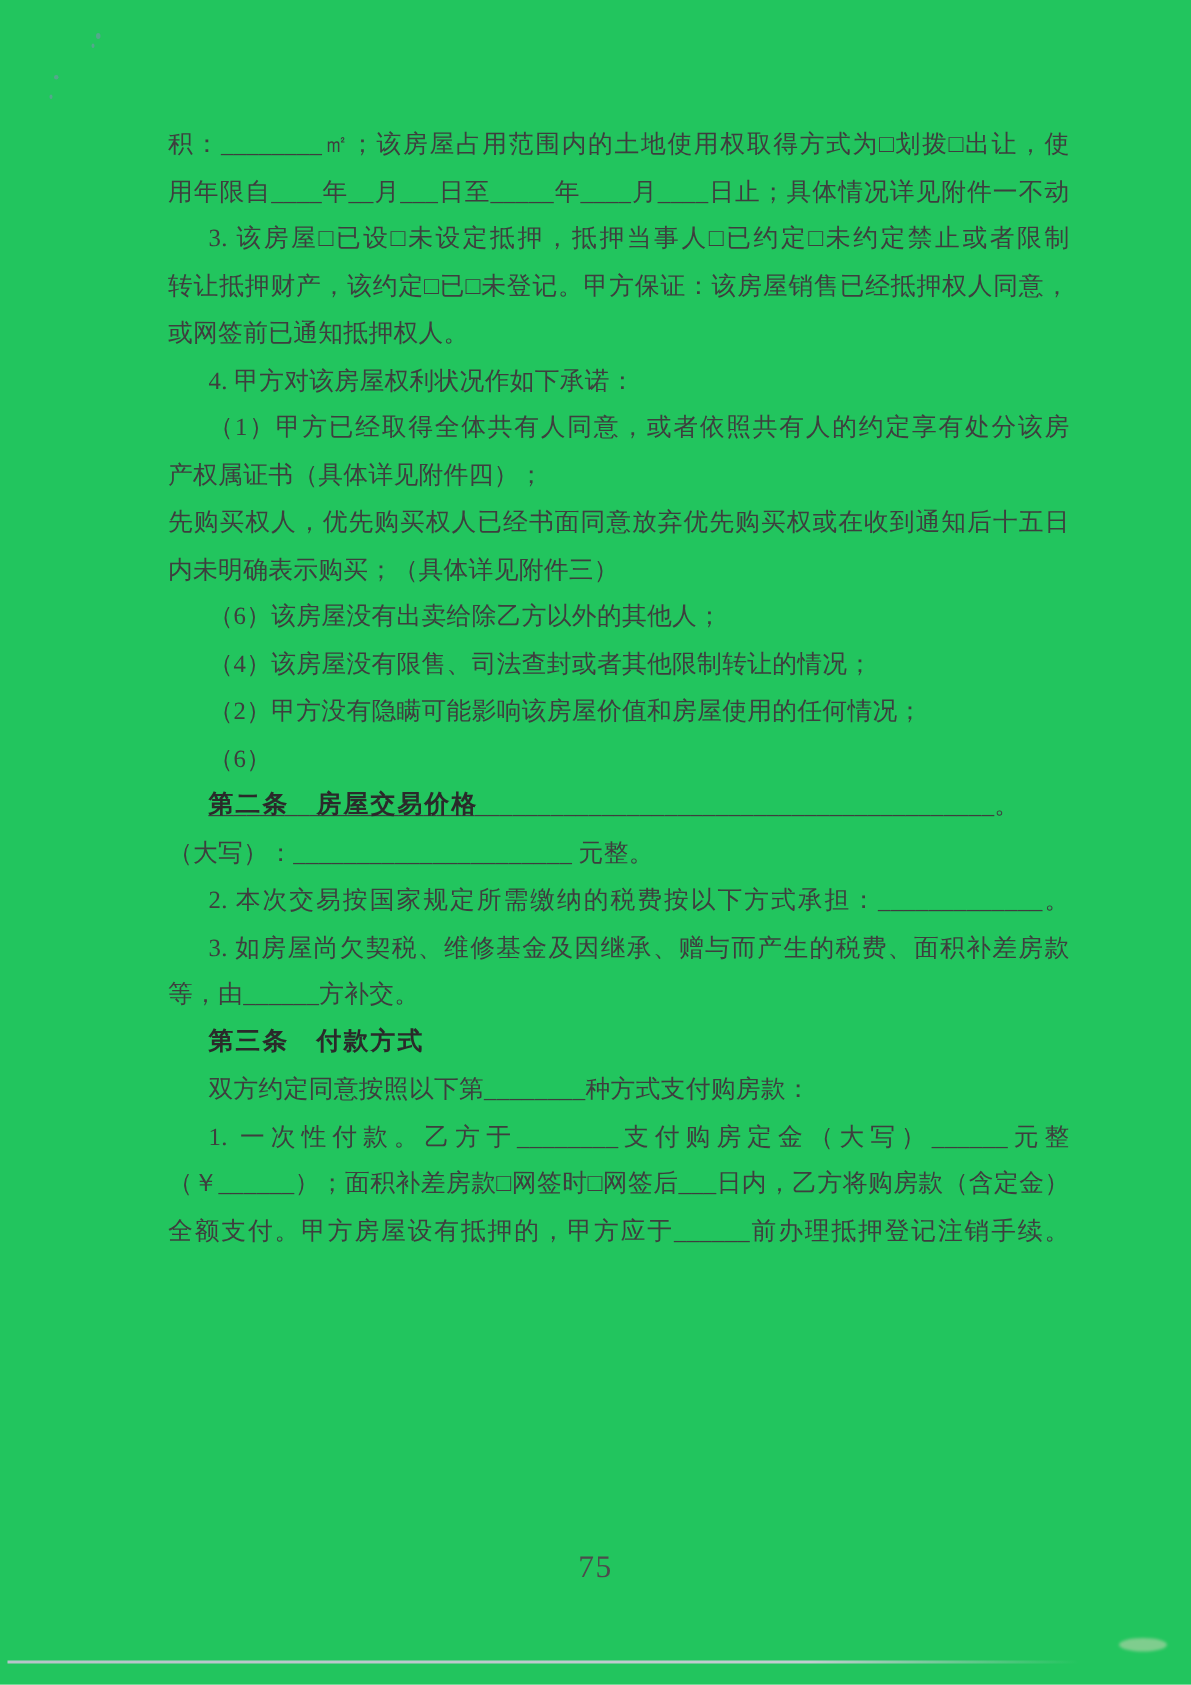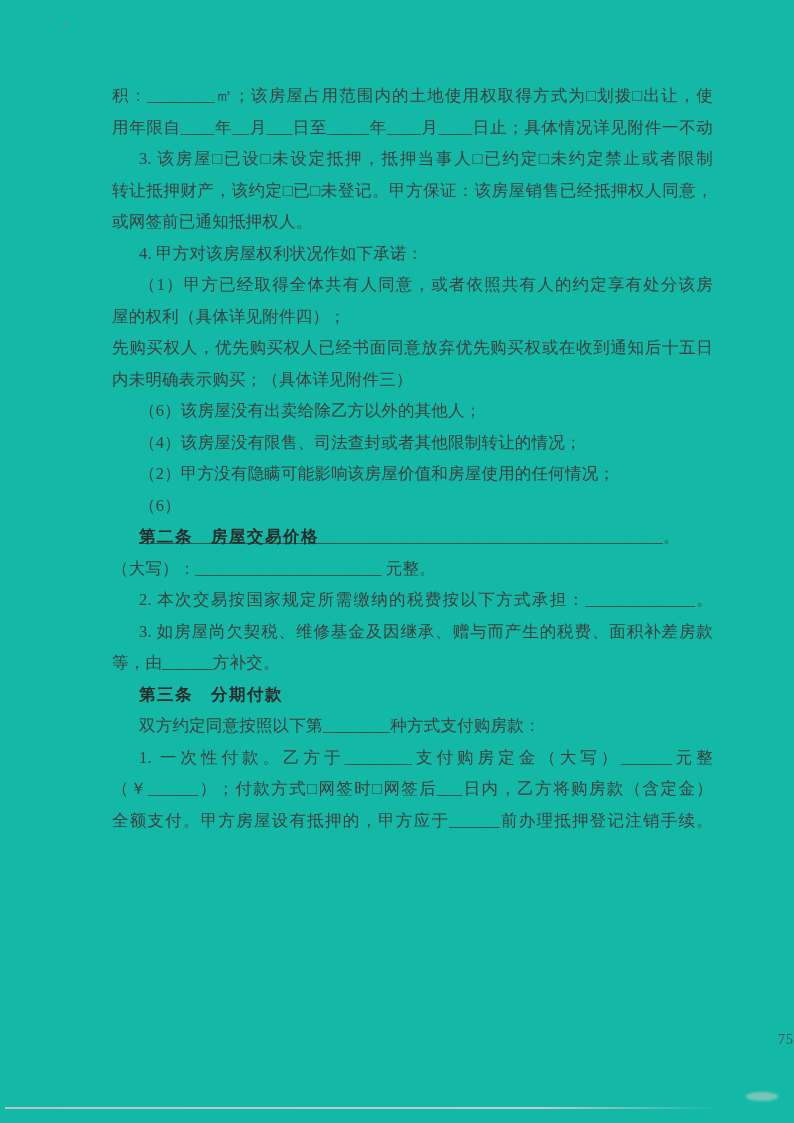--- a/index.html
+++ b/index.html
@@ -1,35 +1,35 @@
 <!DOCTYPE html>
 <html><head>
 <meta charset="utf-8">
 <style>
   html,body{margin:0;padding:0;}
   body{
     width:794px;height:1123px;position:relative;overflow:hidden;
     background:#fcfcfa;
     font-family:"Liberation Serif","DejaVu Serif",serif;
   }
-  .sheet{position:absolute;inset:0;background:#14b8a6;}
+  .sheet{position:absolute;inset:0;background:#22c55e;}
   .content{
     position:absolute;left:112px;top:80px;width:601px;
     color:#3e3e3e;font-size:16.5px;
   }
   .ln{height:31.5px;line-height:31.5px;letter-spacing:.2px;white-space:normal;overflow:visible;}
   .ind{padding-left:27px;}
   .j{text-align:justify;text-align-last:justify;}
   .head{
     font-family:"Liberation Sans","DejaVu Sans",sans-serif;
     font-weight:bold;color:#2a2a2a;letter-spacing:1.5px;
   }
   .pagenum{
-    position:absolute;top:1032px;left:0;width:100%;text-align:right;
-    color:#4c4c4c;font-size:14px;letter-spacing:1px;
+    position:absolute;top:1032px;left:0;width:100%;text-align:center;
+    color:#4c4c4c;font-size:21px;letter-spacing:1px;
   }
   
   .scanline{
     position:absolute;top:1107px;left:5px;width:714px;height:2px;
     background:linear-gradient(to right,#b7c5ca,#c2cdd1 75%,rgba(194,205,209,0));
   }
   .speck{position:absolute;border-radius:50%;background:#7d90b2;opacity:.55;}
   .speck.s1{left:64px;top:22px;width:3px;height:4px;}
   .speck.s2{left:61px;top:29px;width:2px;height:3px;}
   .speck.s3{left:36px;top:50px;width:3px;height:3px;}
@@ -45,36 +45,36 @@
 <div class="sheet">
 
   <div class="content">
     <div class="ln j">积：________㎡；该房屋占用范围内的土地使用权取得方式为□划拨□出让，使</div>
     <div class="ln j">用年限自____年__月___日至_____年____月____日止；具体情况详见附件一不动</div>
     <div class="ln ind j">3. 该房屋□已设□未设定抵押，抵押当事人□已约定□未约定禁止或者限制</div>
     <div class="ln j">转让抵押财产，该约定□已□未登记。甲方保证：该房屋销售已经抵押权人同意，</div>
     <div class="ln">或网签前已通知抵押权人。</div>
     <div class="ln ind">4. 甲方对该房屋权利状况作如下承诺：</div>
     <div class="ln ind j">（1）甲方已经取得全体共有人同意，或者依照共有人的约定享有处分该房</div>
-    <div class="ln">屋的权利（具体详见附件四）；</div>
+    <div class="ln">产权属证书（具体详见附件四）；</div>
     <div class="ln j">先购买权人，优先购买权人已经书面同意放弃优先购买权或在收到通知后十五日</div>
     <div class="ln">内未明确表示购买；（具体详见附件三）</div>
     <div class="ln ind">（6）该房屋没有出卖给除乙方以外的其他人；</div>
     <div class="ln ind">（4）该房屋没有限售、司法查封或者其他限制转让的情况；</div>
     <div class="ln ind">（2）甲方没有隐瞒可能影响该房屋价值和房屋使用的任何情况；</div>
     <div class="ln ind">（6）______________________________________________________________。</div>
     <div class="ln ind head">第二条　房屋交易价格</div>
     <div class="ln">（大写）：______________________ 元整。</div>
     <div class="ln ind j">2. 本次交易按国家规定所需缴纳的税费按以下方式承担：_____________。</div>
     <div class="ln ind j">3. 如房屋尚欠契税、维修基金及因继承、赠与而产生的税费、面积补差房款</div>
     <div class="ln">等，由______方补交。</div>
-    <div class="ln ind head">第三条　分期付款</div>
+    <div class="ln ind head">第三条　付款方式</div>
     <div class="ln ind">双方约定同意按照以下第________种方式支付购房款：</div>
     <div class="ln ind j">1. 一次性付款。乙方于________支付购房定金（大写）______元整</div>
-    <div class="ln j">（￥______）；付款方式□网签时□网签后___日内，乙方将购房款（含定金）</div>
+    <div class="ln j">（￥______）；面积补差房款□网签时□网签后___日内，乙方将购房款（含定金）</div>
     <div class="ln j">全额支付。甲方房屋设有抵押的，甲方应于______前办理抵押登记注销手续。</div>
   </div>
 
   <div class="pagenum">75</div>
 
   <div class="scanline"></div>
   <div class="speck s1"></div>
   <div class="speck s2"></div>
   <div class="speck s3"></div>
   <div class="speck s4"></div>

